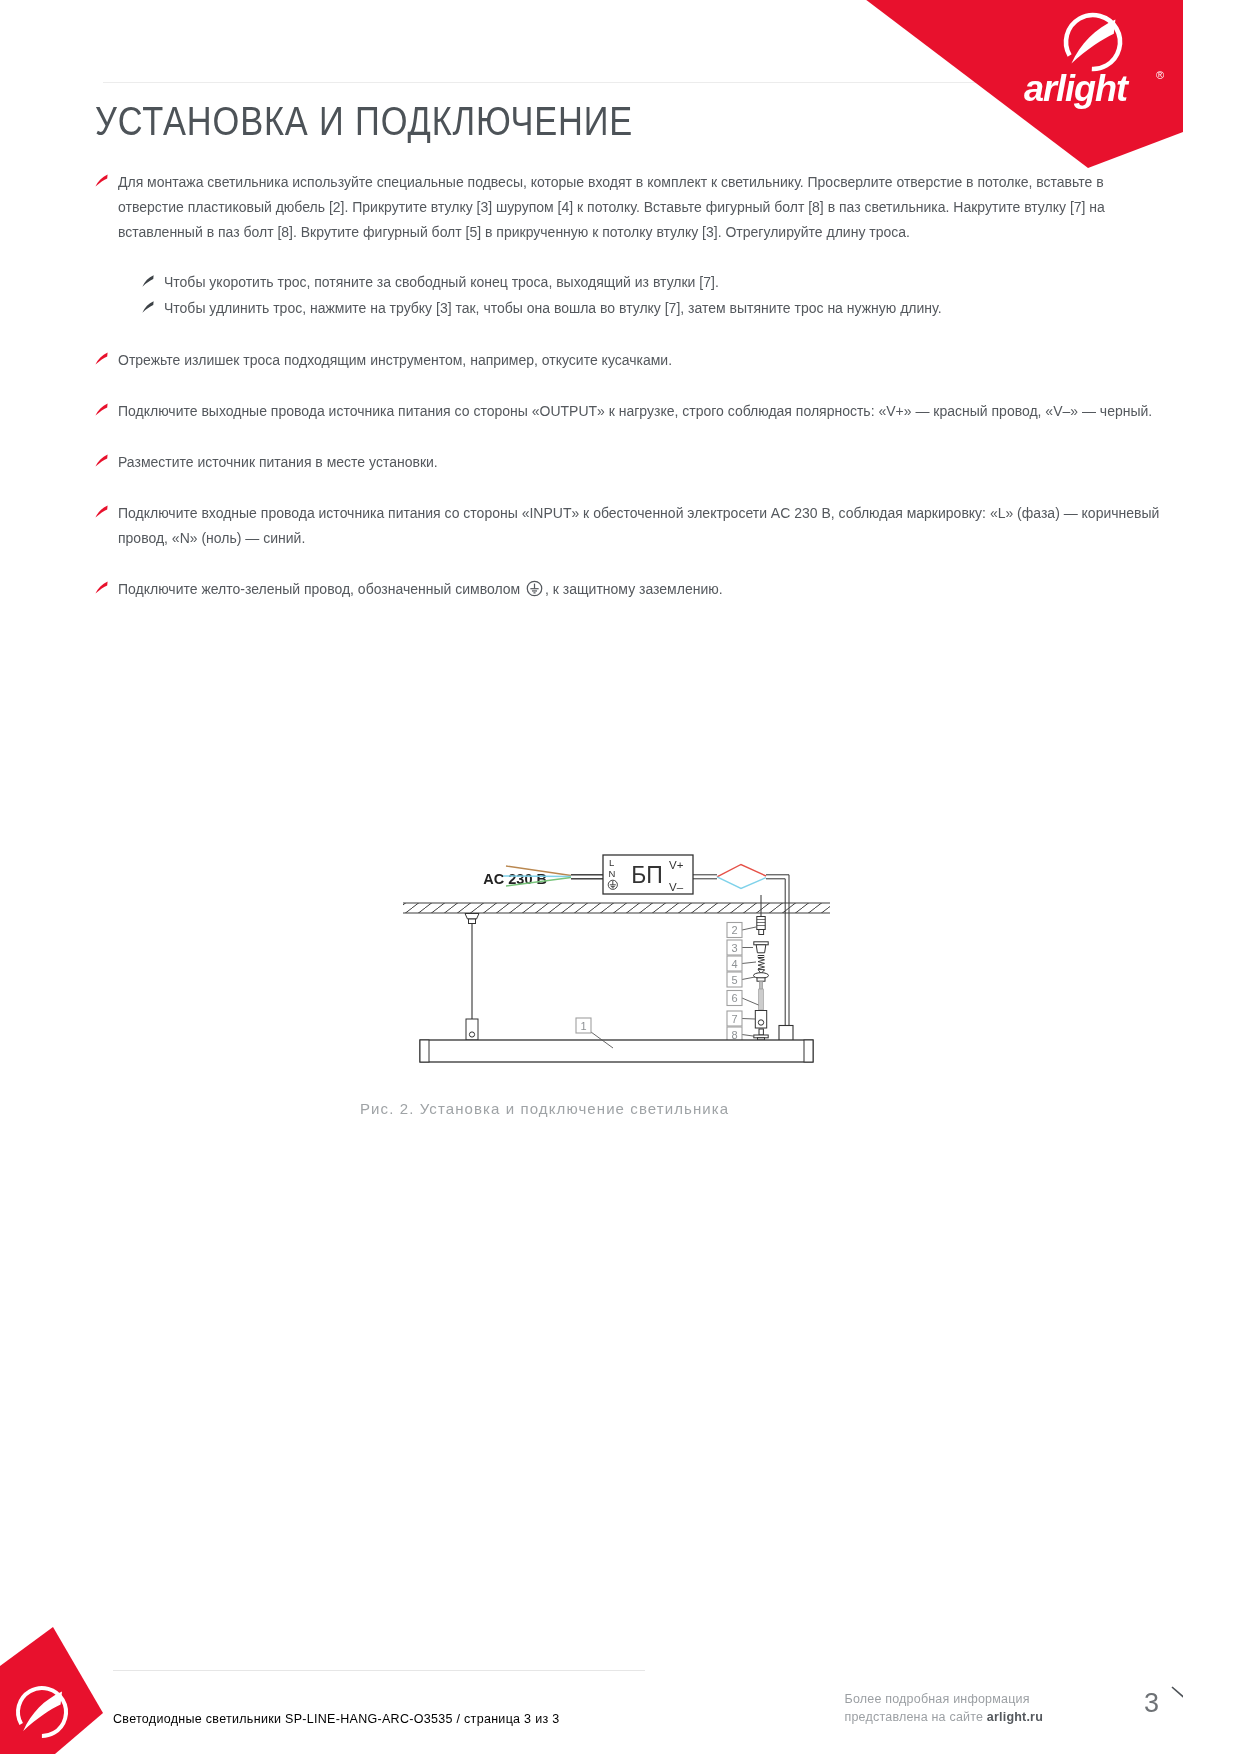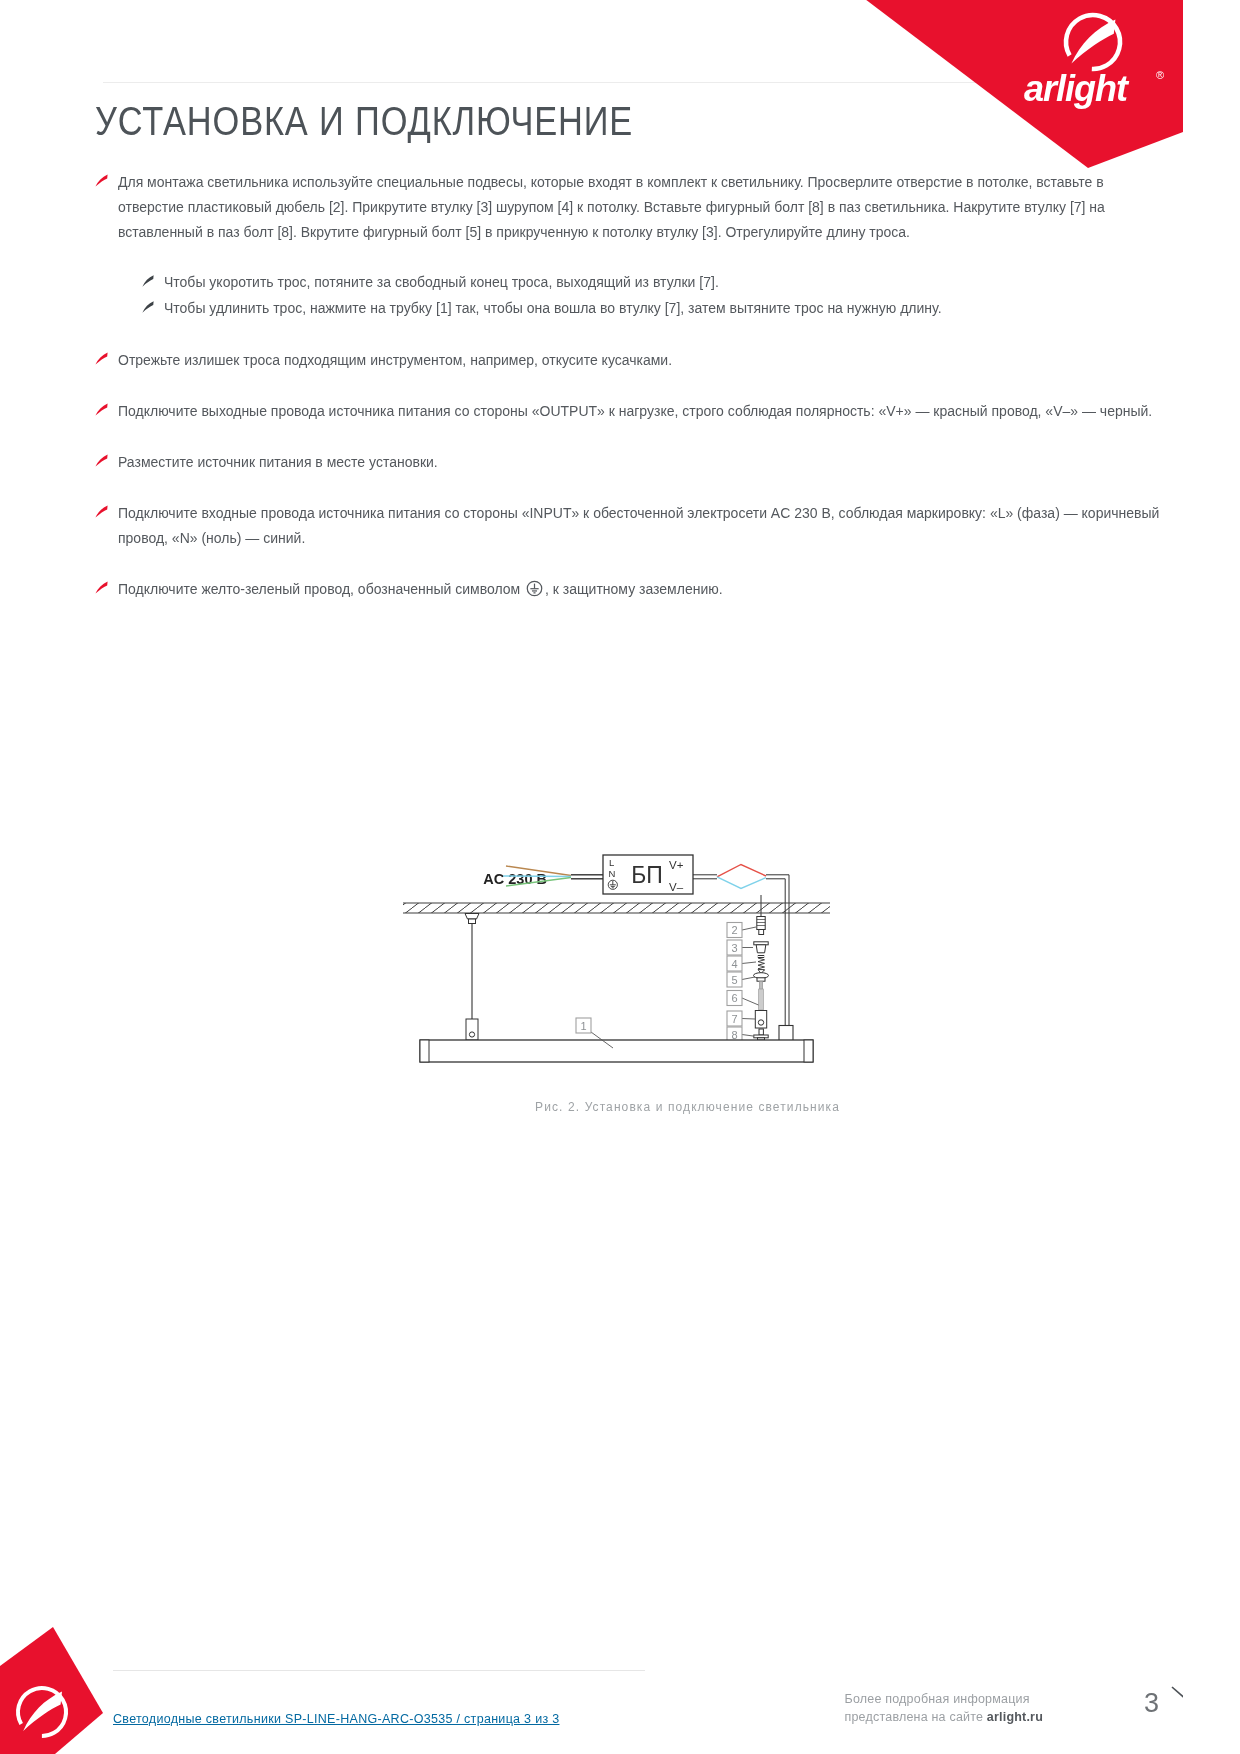--- a/index.html
+++ b/index.html
@@ -27,28 +27,28 @@
   .bullet .marker svg { display:block; }
   .bullet .btext { flex:1; }
   .sublist { margin:25px 0 0 24px; }
   .sublist .bullet { margin-bottom:1px; }
   .sublist .marker { flex:0 0 22px; color:#3d4247; padding-top:5px; }
 
   .earth-inline { display:inline-block; vertical-align:-3px; margin:0 2px; }
 
   .figure-svg { position:absolute; left:360px; top:848px; z-index:1; }
   .fig-caption {
-    position:absolute; left:360px; top:1100px; width:480px; text-align:right;
-    font-size:12px; color:#9fa3a6; letter-spacing:1.1px;
+    position:absolute; left:360px; top:1100px; width:480px; text-align:left;
+    font-size:15px; color:#9fa3a6; letter-spacing:1.1px;
   }
 
   .footer-rule { position:absolute; left:113px; top:1670px; width:532px; height:1px; background:#e6e6e6; }
   .footer-left {
     position:absolute; left:113px; top:1712px; font-size:12.5px;
-    color:#0369a1; letter-spacing:.3px;text-decoration:underline;
+    color:#000000; letter-spacing:.3px;
   }
   .footer-right {
     position:absolute; right:140px; top:1690px; 
     font-size:12.5px; line-height:18px; color:#9b9fa3; letter-spacing:.2px;
   }
   .footer-right .site { font-weight:bold; color:#54585d; }
   .page-number {
     position:absolute; left:1144px; top:1688px; font-size:27px; color:#6e7276;
   }
   .page-mark { position:absolute; left:1168px; top:1684px; }
@@ -90,21 +90,21 @@
                 </svg>
             </span>
             <div class="btext">Чтобы укоротить трос, потяните за свободный конец троса, выходящий из втулки [7].</div>
           </div>
           <div class="bullet">
             <span class="marker">
               <svg width="12" height="12" viewBox="0 0 13 13">
                   <path fill="currentColor" d="M12.6 0.4 C7 3 3 7 0.4 12.6 C4.8 8.6 9 5.8 12.2 4.4 Z"></path>
                 </svg>
             </span>
-            <div class="btext">Чтобы удлинить трос, нажмите на трубку [1] так, чтобы она вошла во втулку [7], затем вытяните трос на нужную длину.</div>
+            <div class="btext">Чтобы удлинить трос, нажмите на трубку [3] так, чтобы она вошла во втулку [7], затем вытяните трос на нужную длину.</div>
           </div>
         </div>
       </div>
     </div>
 
     <div class="bullet">
       <span class="marker">
         <svg width="13" height="13" viewBox="0 0 13 13">
             <path fill="currentColor" d="M12.6 0.4 C7 3 3 7 0.4 12.6 C4.8 8.6 9 5.8 12.2 4.4 Z"></path>
           </svg>

